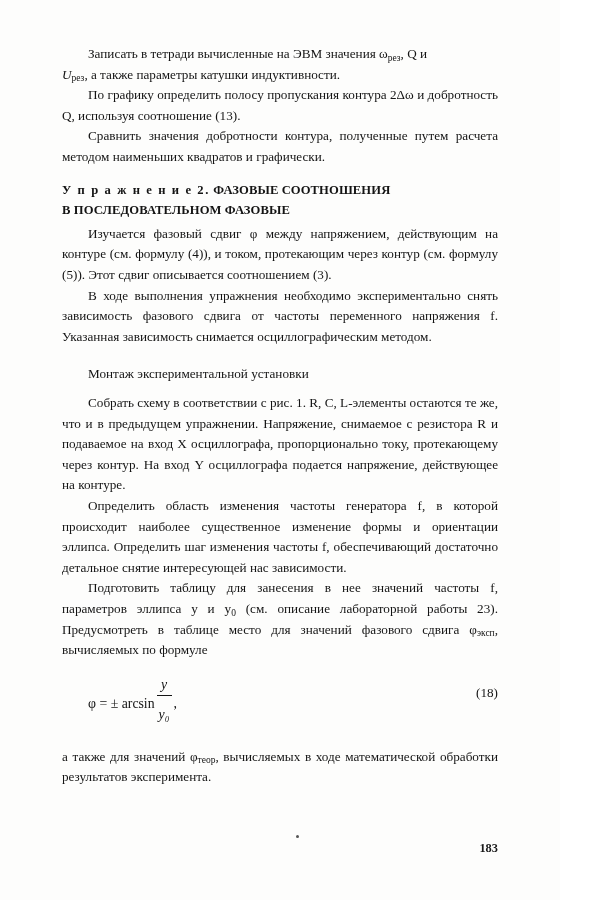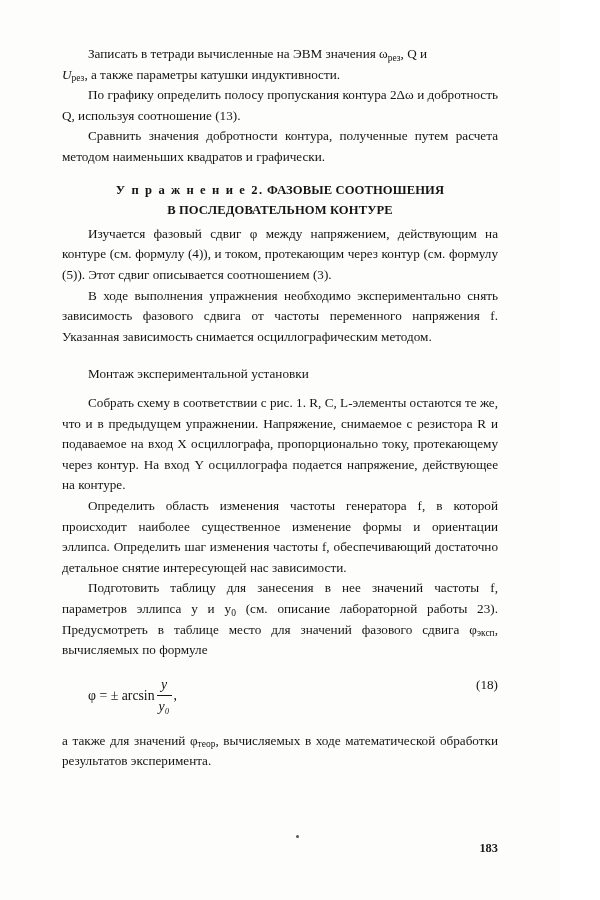--- a/index.html
+++ b/index.html
@@ -33,21 +33,20 @@
     margin: 0;
     text-indent: 26px;
   }
   p.noindent {
     text-indent: 0;
   }
   .block {
     margin-bottom: 0px;
   }
   .exercise-head {
-    text-align: center;
     font-weight: bold;
     margin-top: 13px;
     margin-bottom: 3px;
     font-size: 12.6px;
     letter-spacing: 0.1px;
   }
   .exercise-head .spaced {
     font-weight: bold;
     letter-spacing: 1.6px;
   }
@@ -83,27 +82,27 @@
     top: -1px;
   }
   .frac .num {
     display: block;
     padding: 0 2px;
     font-style: italic;
   }
   .frac .den {
     display: block;
     border-top: 1px solid #141414;
-    padding: 0 2px;
+    padding: 8px 2px;
     font-style: italic;
   }
   .formula-num {
     position: absolute;
     right: 0;
-    top: 0;
+    top: 8px;
     font-size: 13.2px;
   }
   i, .it { font-style: italic; }
   .page-number {
     position: absolute;
     right: 62px;
     bottom: 44px;
     font-size: 12.4px;
     font-weight: bold;
   }
@@ -131,21 +130,21 @@
 
     <div class="block">
       <p><span>Записать в тетради вычисленные на ЭВМ значения ω</span><sub>рез</sub><span>, Q и</span><br><span class="it">U</span><sub>рез</sub><span>, а также параметры катушки индуктивности.</span></p>
       <p>По графику определить полосу пропускания контура 2Δω и добротность Q, используя соотношение (13).</p>
       <p>Сравнить значения добротности контура, полученные путем расчета методом наименьших квадратов и графически.</p>
     </div>
 
     <div class="exercise-head">
       <span class="spaced">У п р а ж н е н и е  2.</span>
       <span>ФАЗОВЫЕ СООТНОШЕНИЯ</span>
-      <span class="line2">В ПОСЛЕДОВАТЕЛЬНОМ КОНТУРЕ</span>
+      <span class="line2">В ПОСЛЕДОВАТЕЛЬНОМ ФАЗОВЫЕ</span>
     </div>
 
     <div class="block">
       <p>Изучается фазовый сдвиг φ между напряжением, действующим на контуре (см. формулу (4)), и током, протекающим через контур (см. формулу (5)). Этот сдвиг описывается соотношением (3).</p>
       <p>В ходе выполнения упражнения необходимо экспериментально снять зависимость фазового сдвига от частоты переменного напряжения f. Указанная зависимость снимается осциллографическим методом.</p>
     </div>
 
     <div class="section-head">Монтаж экспериментальной установки</div>
     <div class="block">
       <p>Собрать схему в соответствии с рис. 1. R, C, L-элементы остаются те же, что и в предыдущем упражнении. Напряжение, снимаемое с резистора R и подаваемое на вход X осциллографа, пропорционально току, протекающему через контур. На вход Y осциллографа подается напряжение, действующее на контуре.</p>

